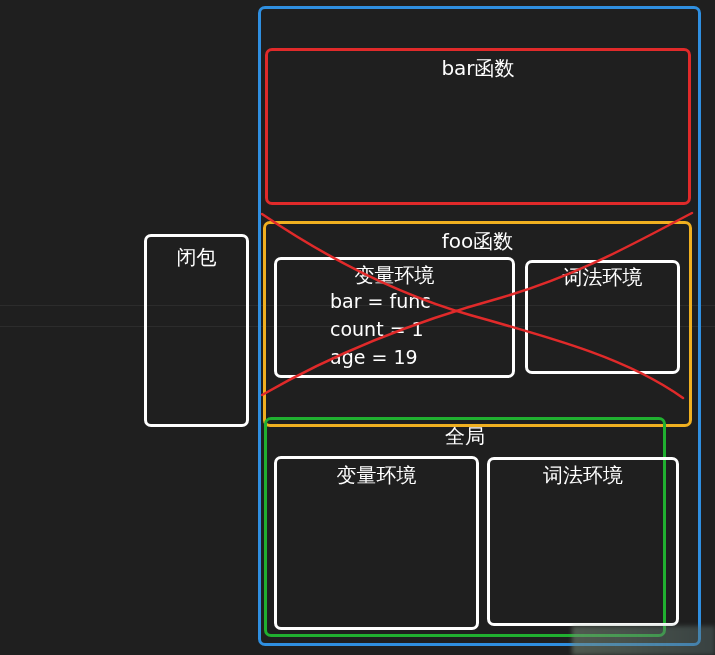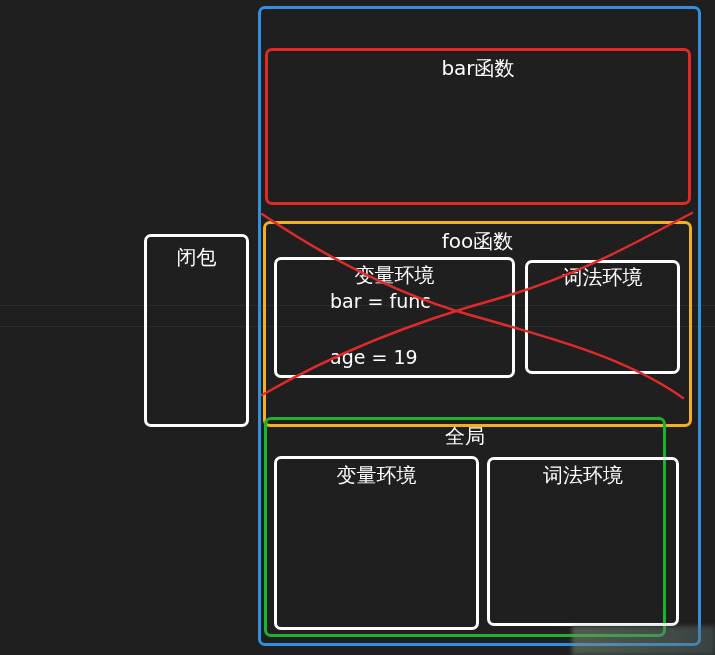--- a/index.html
+++ b/index.html
@@ -41,20 +41,21 @@
 <div id="bar" class="box">
   <div class="title" style="top:5px">bar函数</div>
 </div>
 
 <div id="foo" class="box">
   <div class="title" style="top:5px">foo函数</div>
 </div>
 <div id="foo-var" class="box">
   <div class="title" style="top:3px">变量环境</div>
   <div class="line" style="left:53px;top:27px">bar = func</div>
+  <div class="line" style="left:53px;top:55px">count = 1</div>
   <div class="line" style="left:53px;top:83px">age = 19</div>
 </div>
 <div id="foo-lex" class="box">
   <div class="title" style="top:2px">词法环境</div>
 </div>
 
 <div id="global" class="box">
   <div class="title" style="top:4px">全局</div>
 </div>
 <div id="g-var" class="box">

